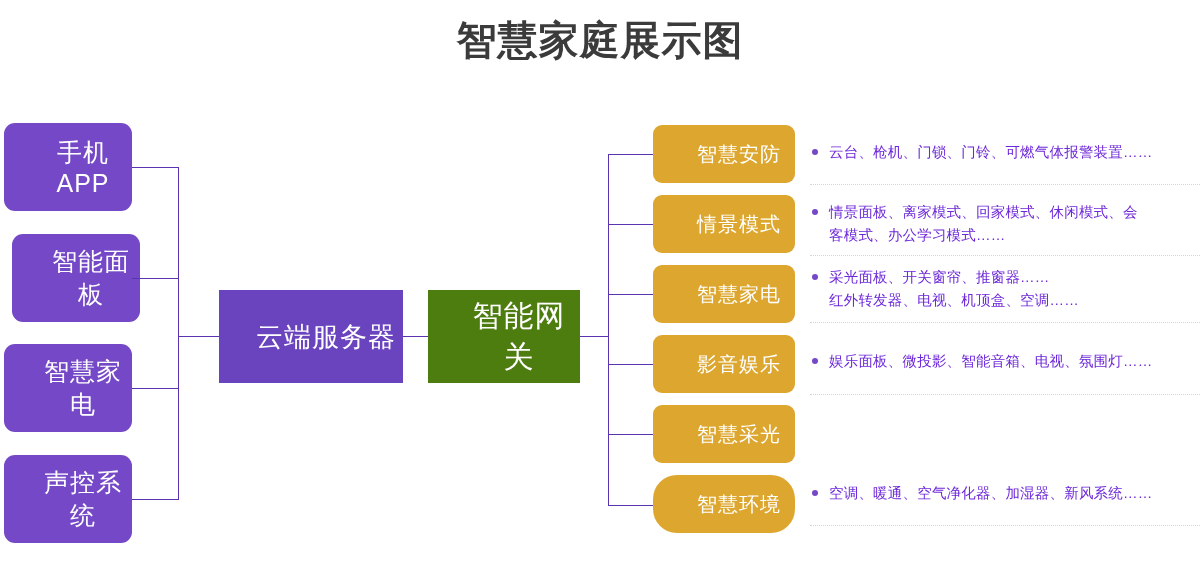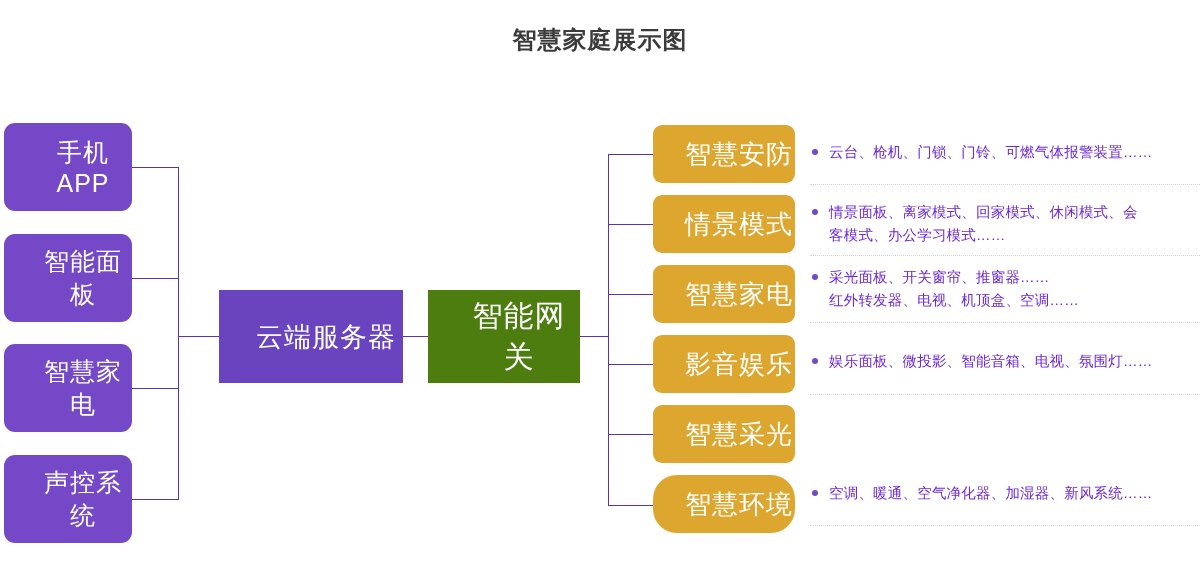--- a/index.html
+++ b/index.html
@@ -18,21 +18,21 @@
     overflow: hidden;
   }
 
   
   .diagram-title {
     position: absolute;
     left: 0;
     top: 18px;
     width: 1200px;
     text-align: center;
-    font-size: 24px;
+    font-size: 40px;
     font-weight: 700;
     color: #3b3b3b;
     letter-spacing: 1px;
     line-height: 44px;
   }
 
   
   .node {
     position: absolute;
     display: flex;
@@ -57,21 +57,21 @@
   }
   .node-gold-sharp {
     background: #4d7c0f;
     border-radius: 0;
     font-size: 30px;
     letter-spacing: 1px;
   }
   .node-gold-round {
     background: #DDA72F;
     border-radius: 9px;
-    font-size: 26px;
+    font-size: 20px;
     letter-spacing: 1px;
   }
 
   
   .line {
     position: absolute;
     background: #5B32B0;
   }
   .line-h { height: 1px; }
   .line-v { width: 1px; }
@@ -111,21 +111,21 @@
 </head>
 <body>
 
 <div id="canvas">
 
   <div class="diagram-title">智慧家庭展示图</div>
 
   <div class="node node-purple-round" style="left:4px; top:123px; width:128px; height:88px;">
     <span>手机APP</span>
   </div>
-  <div class="node node-purple-round" style="left:4px; top:234px; width:128px; height:88px;">
+  <div class="node node-purple-round" style="left:12px; top:234px; width:128px; height:88px;">
     <span>智能面板</span>
   </div>
   <div class="node node-purple-round" style="left:4px; top:344px; width:128px; height:88px;">
     <span>智慧家电</span>
   </div>
   <div class="node node-purple-round" style="left:4px; top:455px; width:128px; height:88px;">
     <span>声控系统</span>
   </div>
 
   <div class="line line-h" style="left:132px; top:167px; width:46px;"></div>

